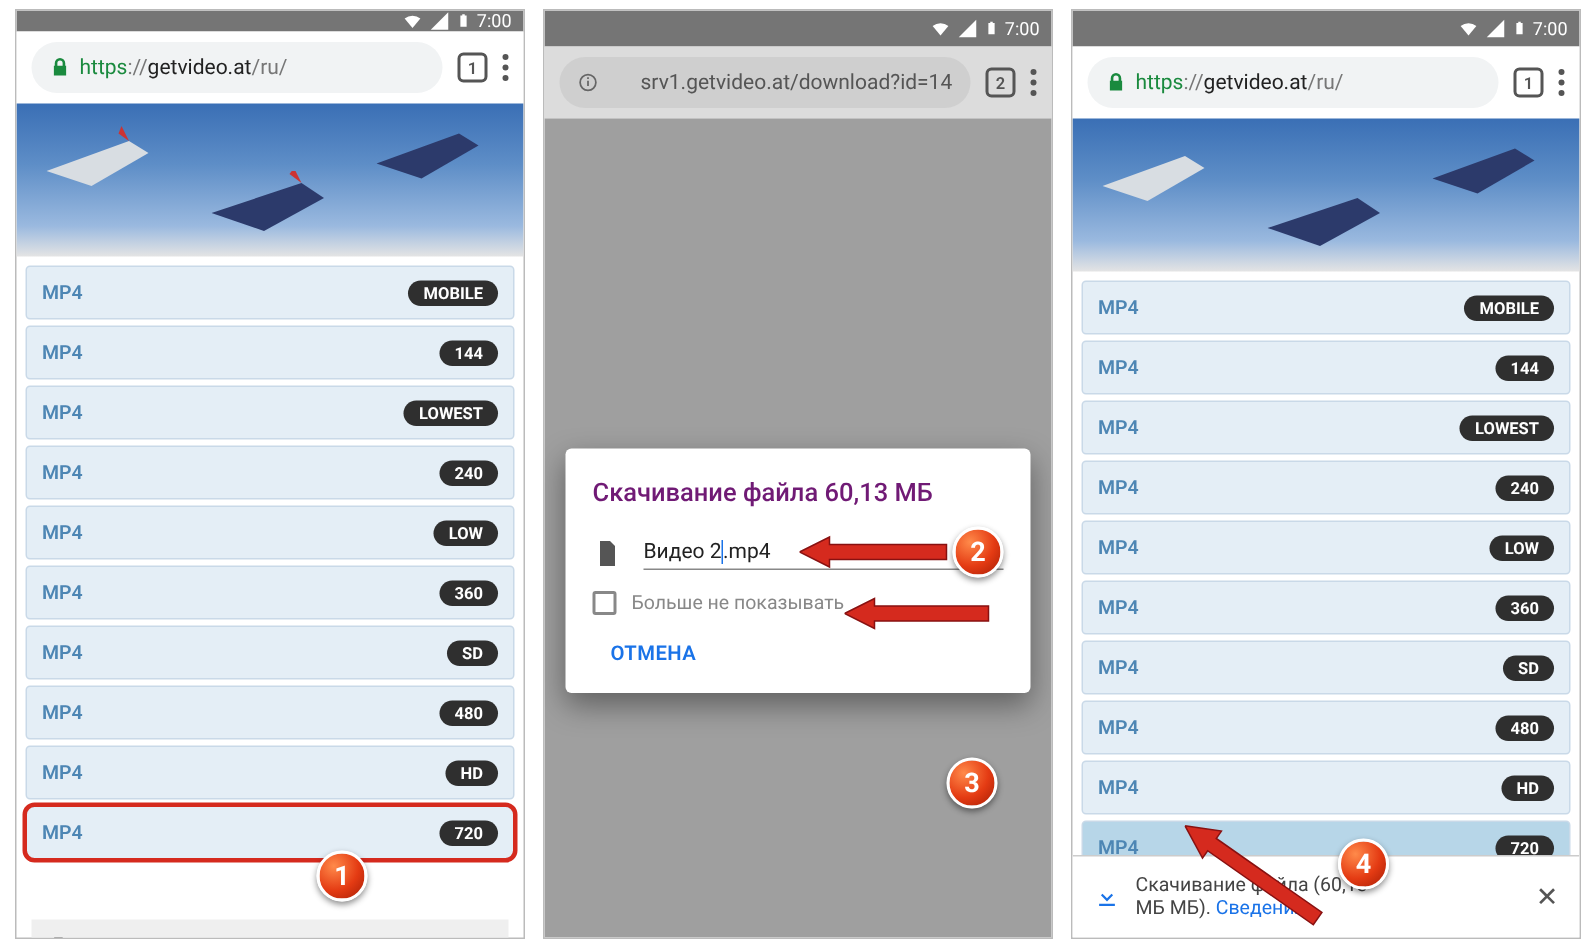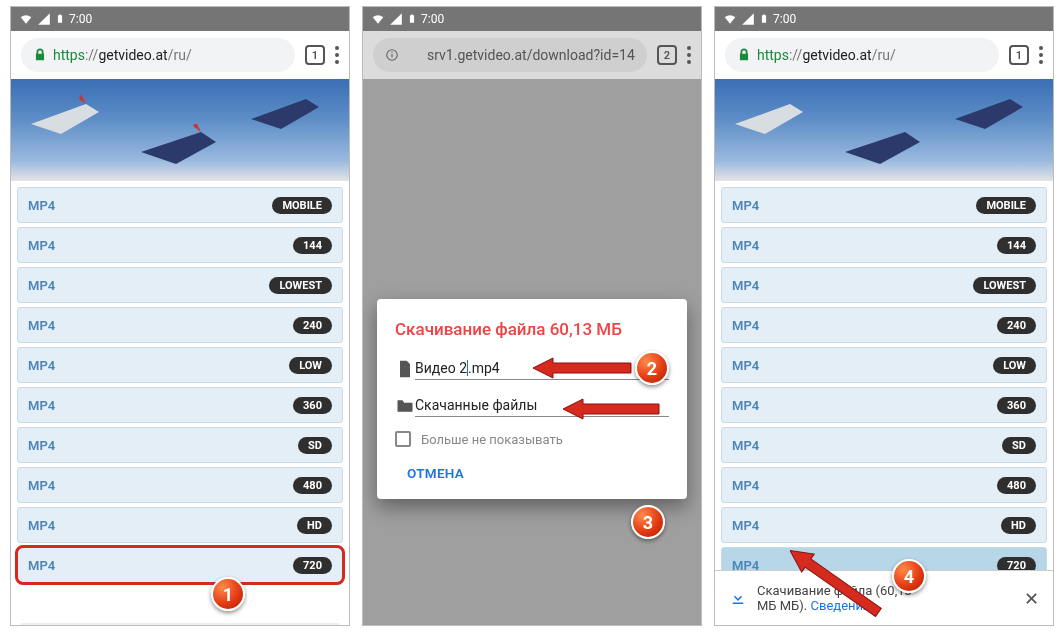--- a/index.html
+++ b/index.html
@@ -22,22 +22,22 @@
     flex-direction: column;
   }
   
   .statusbar {
     height: 24px;
     background: #757575;
     color: #fff;
     font-size: 12px;
     display: flex;
     align-items: center;
-    justify-content: flex-start;
-    padding: 10px 8px;
+    justify-content: flex-end;
+    padding: 0 8px;
     gap: 4px;
   }
   .statusbar svg { fill: #fff; }
   
   .chromebar {
     height: 48px;
     background: #fff;
     display: flex;
     align-items: center;
     gap: 10px;
@@ -122,22 +122,22 @@
   }
   .dialog {
     position: absolute;
     left: 14px; right: 14px;
     top: 220px;
     background: #fff;
     border-radius: 4px;
     padding: 20px 18px 10px 18px;
     box-shadow: 0 8px 20px rgba(0,0,0,.4);
   }
-  .dialog h3 { font-size: 17px; font-weight: 500; color: #ef4444; margin-bottom: 18px; }
-  .drow { display: flex; align-items: center; margin-bottom: 14px; }
+  .dialog h3 { font-size: 17px; font-weight: 500; color: #701a75; margin-bottom: 18px; }
+  .drow { display: flex; align-items: center; gap: 14px; margin-bottom: 14px; }
   .drow svg { fill:#555; flex-shrink:0; }
   .dinput {
     flex: 1;
     border: none;
     border-bottom: 1px solid #888;
     font-size: 14px;
     padding: 3px 0;
     color: #222;
   }
   .dinput .cursor { border-right: 1.5px solid #1a73e8; }
@@ -303,26 +303,20 @@
   <div class="content">
     <div class="overlay"></div>
     <div class="dialog">
       <h3>Скачивание файла 60,13 МБ</h3>
       <div class="drow">
         <svg width="20" height="20" viewBox="0 0 24 24">
             <path d="M6 2h8l4 4v16H6z"></path>
           </svg>
         <div class="dinput"><span>Видео 2</span><span class="cursor"></span><span>.mp4</span></div>
       </div>
-      <div class="drow">
-        <svg width="20" height="20" viewBox="0 0 24 24">
-            <path d="M3 5h6l2 3h10v11H3z"></path>
-          </svg>
-        <div class="dinput">Скачанные файлы</div>
-      </div>
       <div class="dcheck">
         <div class="chkbox"></div>
         <span>Больше не показывать</span>
       </div>
       <div class="dactions">
         <div class="dbtn">ОТМЕНА</div>
       </div>
     </div>
 
     <svg class="arrow" style="left:170px;top:277px" width="100" height="24">

